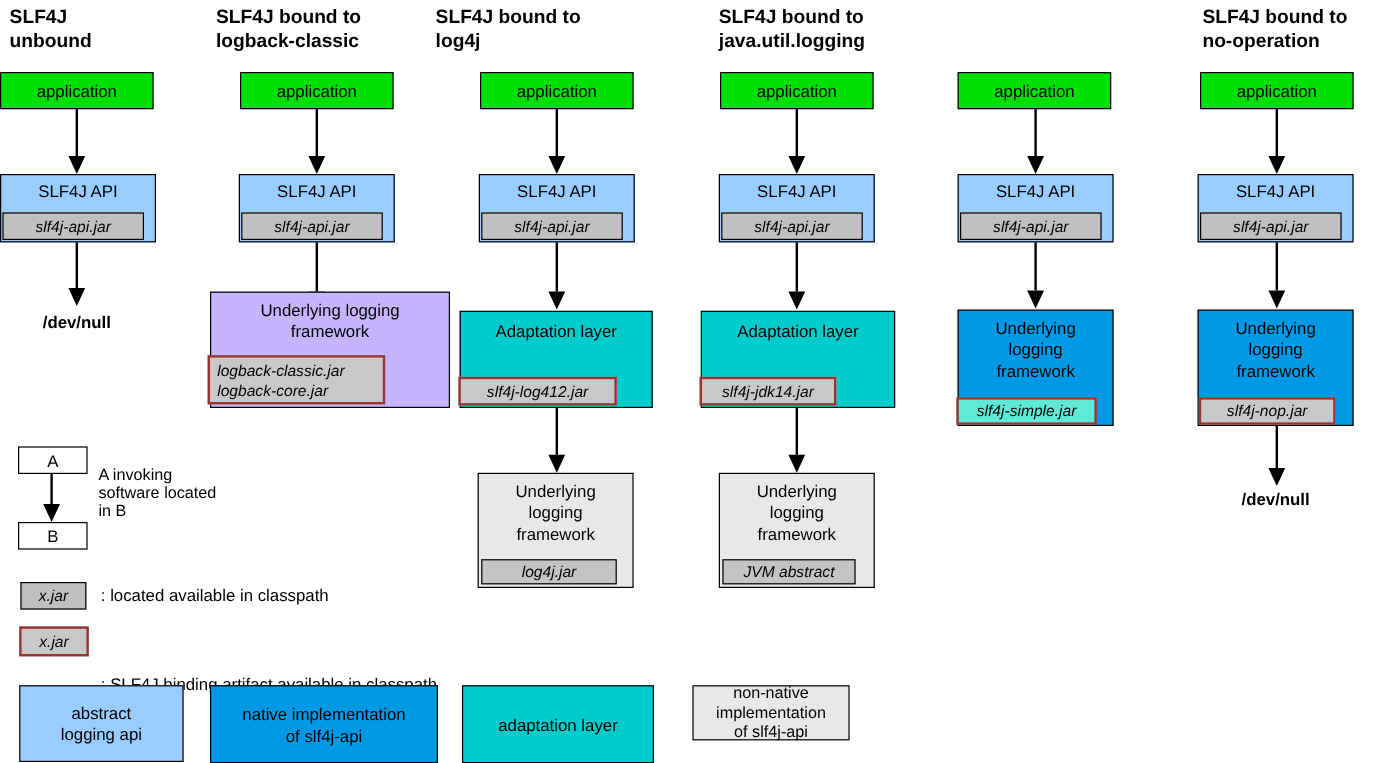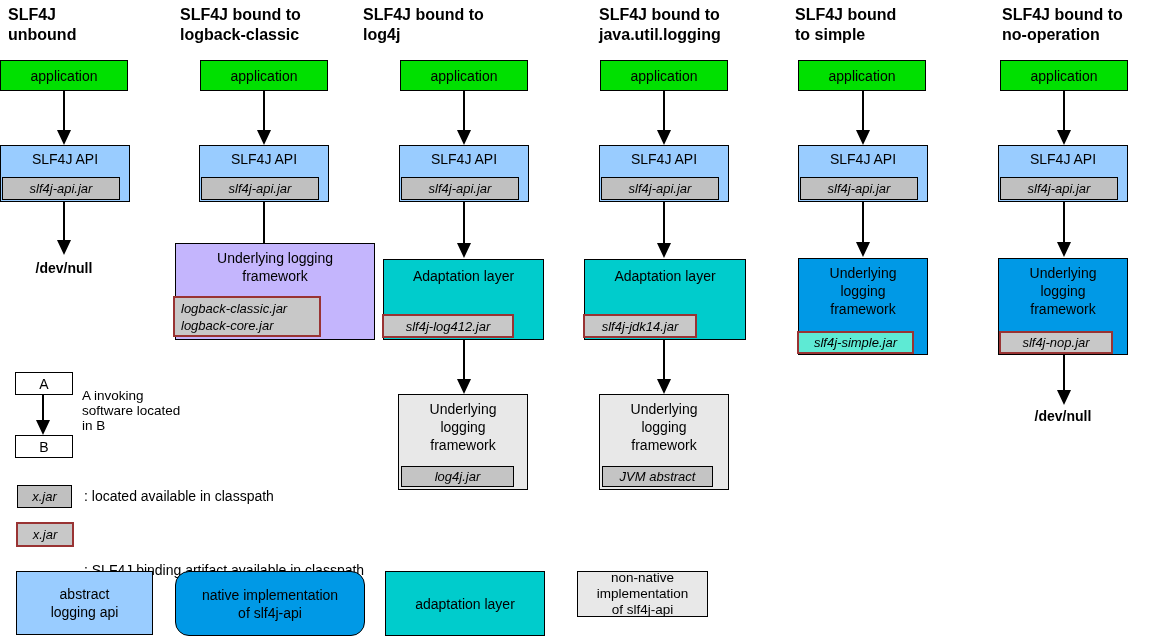--- a/index.html
+++ b/index.html
@@ -89,22 +89,20 @@
     <div class="jar binding" style="left: -2px; top: 54px; width: 114px; height: 24px; background-color: rgb(200, 200, 200);">slf4j-jdk14.jar</div>
   </div>
   <div class="arrow" style="left:663px;top:340px;height:39px;"></div>
   <div class="box" style="left: 599px; top: 394px; width: 130px; height: 96px; background-color: rgb(232, 232, 232);">
     <div class="lbl pad5">Underlying
 logging
 framework</div>
     <div class="jar" style="left: 2px; top: 71px; width: 111px; height: 21px; background-color: rgb(196, 196, 196);">JVM abstract</div>
   </div>
 
-  <div class="title" style="left:795px;top:5px;">SLF4J bound
-to simple</div>
   <div class="box flexc lbl" style="left: 798px; top: 60px; width: 128px; height: 31px; background-color: rgb(0, 224, 0);">application</div>
   <div class="arrow" style="left:862px;top:90px;height:40px;"></div>
   <div class="box" style="left: 798px; top: 145px; width: 130px; height: 57px; background-color: rgb(153, 204, 255);">
     <div class="lbl pad4">SLF4J API</div>
     <div class="jar" style="left: 1px; top: 31px; width: 118px; height: 23px; background-color: rgb(192, 192, 192);">slf4j-api.jar</div>
   </div>
   <div class="arrow" style="left:862px;top:202px;height:40px;"></div>
   <div class="box" style="left: 798px; top: 258px; width: 130px; height: 97px; background-color: rgb(0, 153, 230);">
     <div class="lbl pad5">Underlying
 logging
@@ -138,20 +136,20 @@
 in B</div>
 
   <div class="jar" style="left: 17px; top: 485px; width: 55px; height: 23px; background-color: rgb(192, 192, 192);">x.jar</div>
   <div class="ltext" style="left:84px;top:489px;font-size:14px;">: located available in classpath</div>
 
   <div class="jar binding" style="left: 16px; top: 522px; width: 58px; height: 25px; background-color: rgb(200, 200, 200);">x.jar</div>
   <div class="ltext" style="left:84px;top:527px;font-size:14px;margin-top:36px;">: SLF4J binding artifact available in classpath</div>
 
   <div class="box flexc clegend" style="left: 16px; top: 571px; width: 137px; height: 64px; background-color: rgb(153, 204, 255);">abstract
 logging api</div>
-  <div class="box flexc clegend" style="left: 175px; top: 571px; width: 190px; height: 65px; background-color: rgb(0, 153, 230); border-radius: 14px;">native implementation
+  <div class="box flexc clegend" style="left: 175px; top: 571px; width: 190px; height: 65px; background-color: rgb(0, 153, 230);">native implementation
 of slf4j-api</div>
   <div class="box flexc clegend" style="left: 385px; top: 571px; width: 160px; height: 65px; background-color: rgb(0, 204, 204);">adaptation layer</div>
   <div class="box flexc clegend" style="left: 577px; top: 571px; width: 131px; height: 46px; font-size: 13.5px; line-height: 16px; background-color: rgb(232, 232, 232);">non-native
 implementation
 of slf4j-api</div>
 
 </div>
 
 </body></html>

